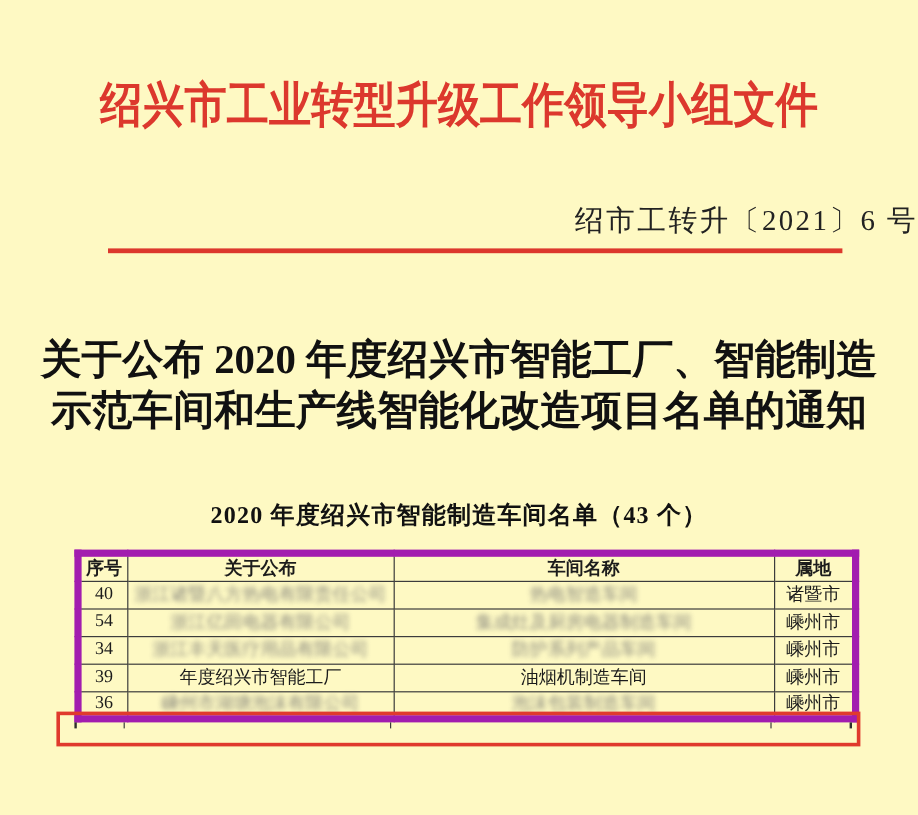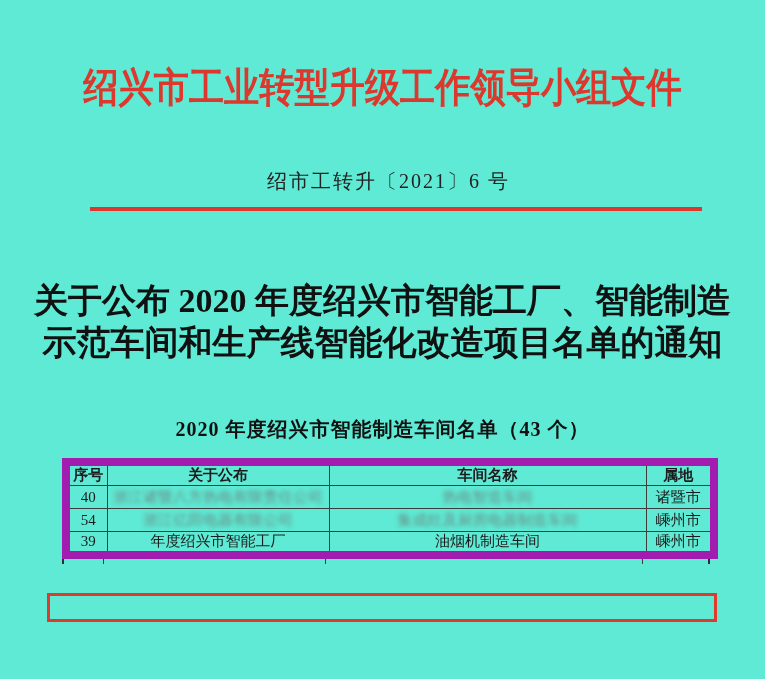--- a/index.html
+++ b/index.html
@@ -1,21 +1,21 @@
 <!DOCTYPE html>
 <html><head>
 <meta charset="utf-8">
 <style>
   * { margin: 0; padding: 0; box-sizing: border-box; }
   html, body { background: #ffffff; }
   .page {
     position: relative;
     width: 765px;
     height: 679px;
-    background: #5eead4;
+    background: #fef9c3;
     overflow: hidden;
     font-family: "Liberation Serif", "DejaVu Serif", serif;
     color: #1c1c1c;
   }
   .doc-header-title {
     position: absolute;
     top: 60px;
     left: 0;
     width: 100%;
     text-align: center;
@@ -25,22 +25,22 @@
     letter-spacing: 0px;
     transform: scaleX(0.88);
     transform-origin: center;
     white-space: nowrap;
   }
   .doc-number {
     position: absolute;
     top: 168px;
     left: 0;
     width: 100%;
-    text-align: center;
-    font-size: 20px;
+    text-align: right;
+    font-size: 24px;
     color: #222;
     letter-spacing: 2px;
     padding-left: 12px;
   }
   .red-rule {
     position: absolute;
     top: 207px;
     left: 90px;
     width: 612px;
     height: 4px;
@@ -82,21 +82,21 @@
   }
   table.roster th, table.roster td {
     border: 1px solid #3c3c3c;
     height: 23px;
     padding: 0 2px;
     text-align: center;
     vertical-align: middle;
     overflow: hidden;
     white-space: nowrap;
   }
-  table.roster { border: 8px solid #a21caf; }
+  table.roster { border: 6px solid #a21caf; }
   table.roster th { font-weight: bold; font-size: 15px; }
   .col-no { width: 41px; }
   .col-company { width: 222px; }
   .col-workshop { width: 317px; }
   .col-location { width: 68px; }
   .redacted {
     filter: blur(2.2px);
     color: #6e6e6e;
     opacity: 0.8;
   }
@@ -166,28 +166,40 @@
 
   <tr>
     <td>54</td>
     <td class="redacted">浙江亿田电器有限公司</td>
     <td class="redacted">集成灶及厨房电器制造车间</td>
     <td>嵊州市</td>
   </tr>
 
 
 
+  <tr>
+    <td>34</td>
+    <td class="redacted">浙江丰天医疗用品有限公司</td>
+    <td class="redacted">防护系列产品车间</td>
+    <td>嵊州市</td>
+  </tr>
 
   <tr class="row-highlighted">
     <td>39</td>
     <td>年度绍兴市智能工厂</td>
     <td>油烟机制造车间</td>
     <td>嵊州市</td>
   </tr>
 
+  <tr>
+    <td>36</td>
+    <td class="redacted">嵊州市湖塘泡沫有限公司</td>
+    <td class="redacted">泡沫包装制造车间</td>
+    <td>嵊州市</td>
+  </tr>
 </tbody>
     </table>
 
     <div class="table-stub">
       <div class="stub-cell stub-1"></div>
       <div class="stub-cell stub-2"></div>
       <div class="stub-cell stub-3"></div>
       <div class="stub-cell stub-4"></div>
     </div>
 

